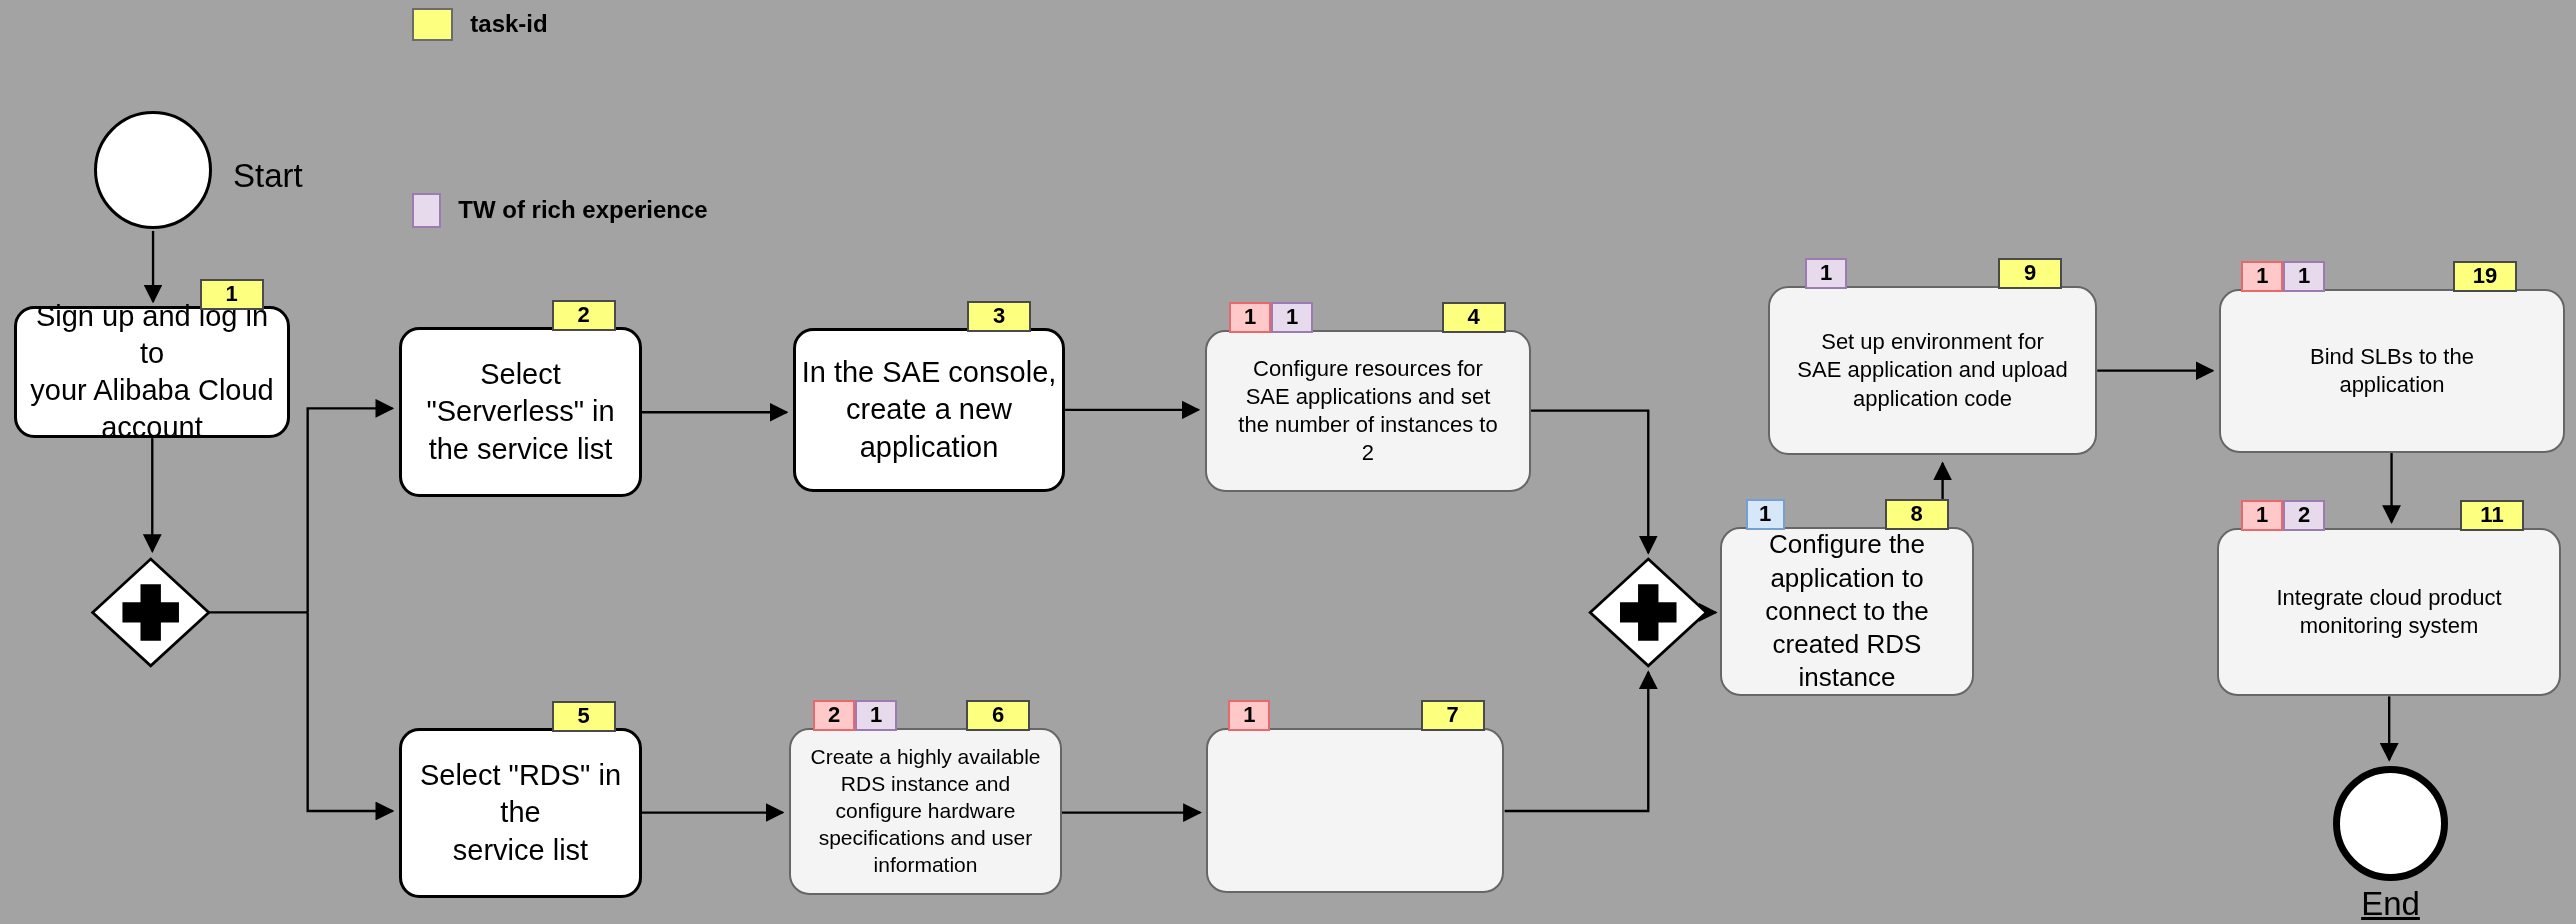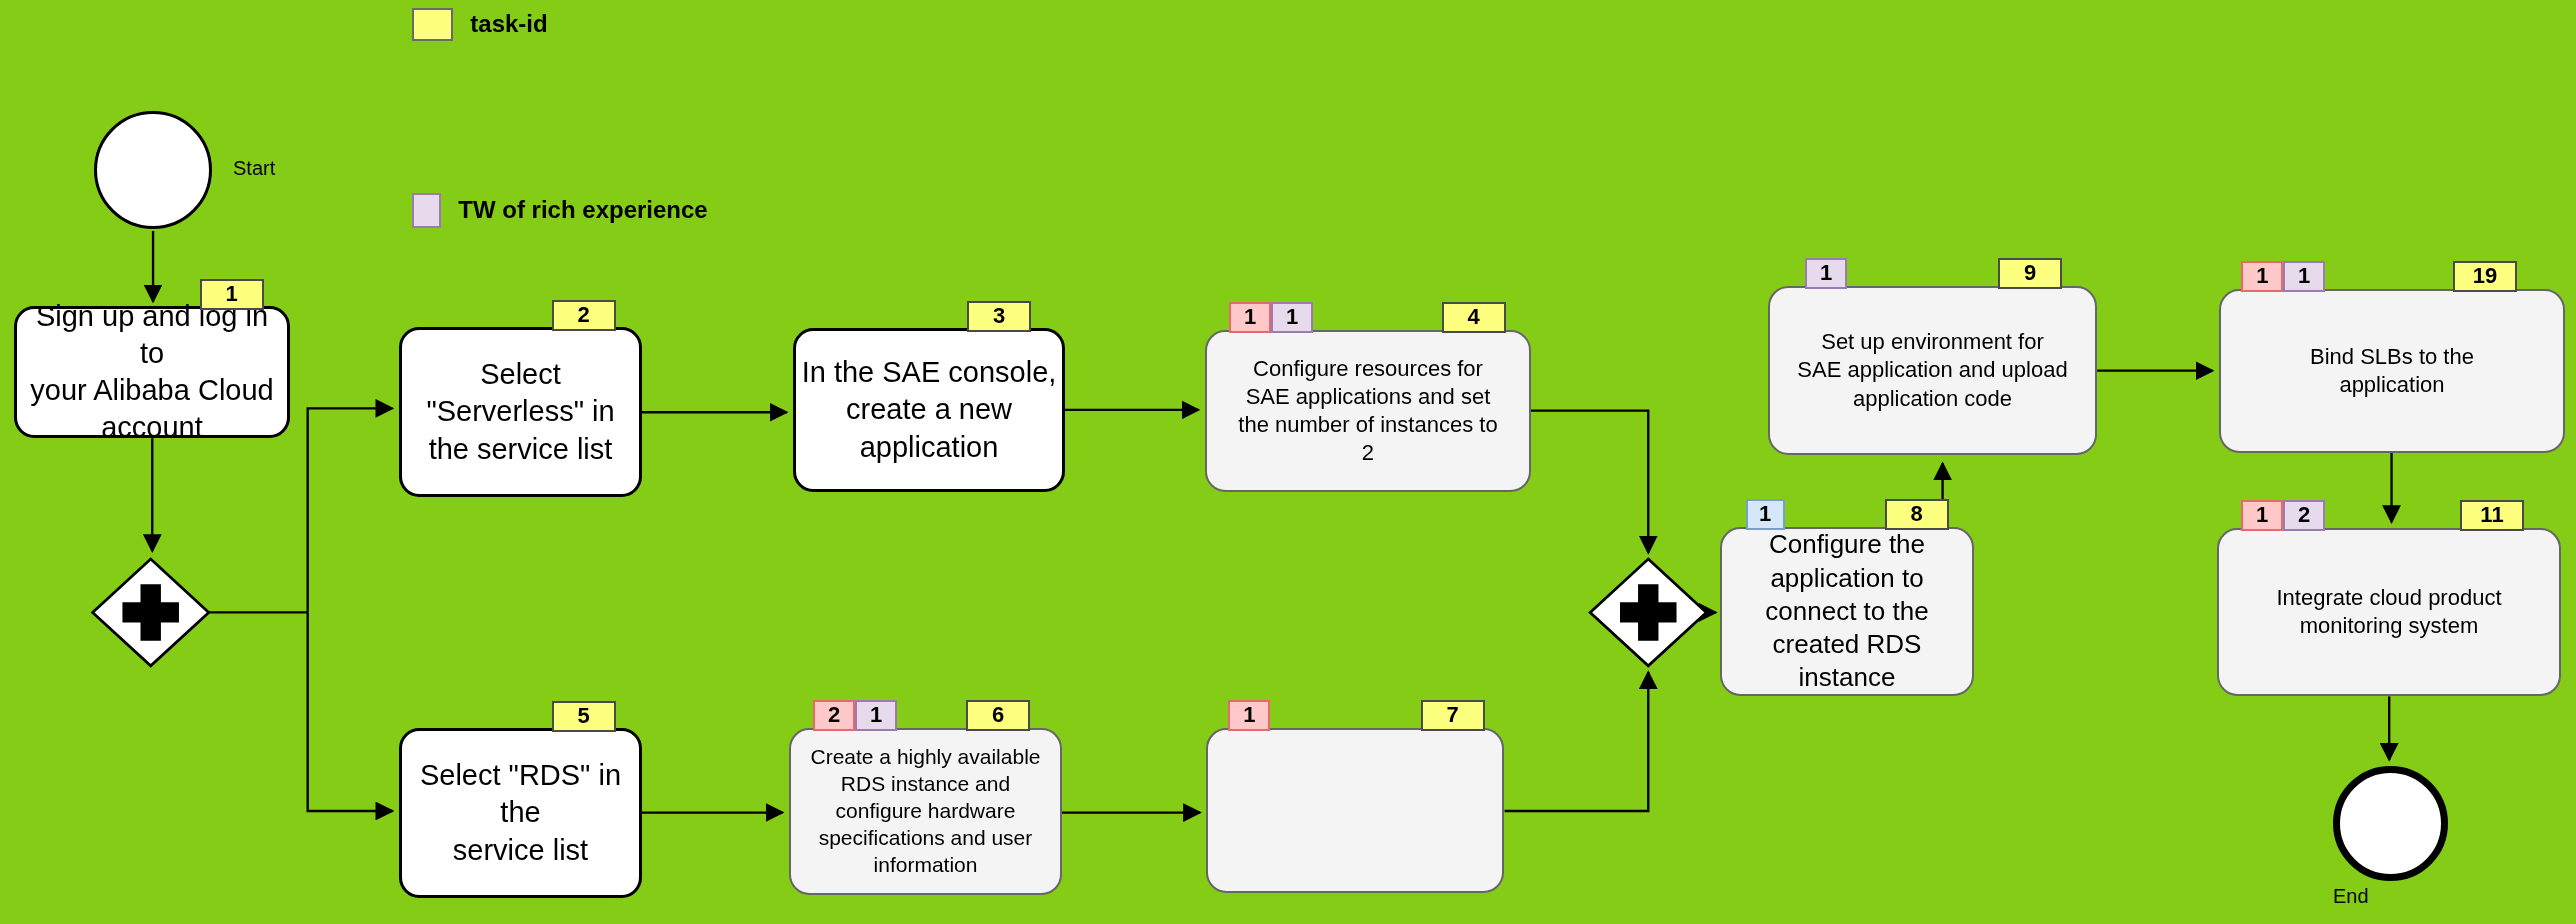--- a/index.html
+++ b/index.html
@@ -1,17 +1,17 @@
 <!DOCTYPE html>
 <html style="font-size:12.6px"><head>
 <meta charset="utf-8">
 <style>
   html,body { margin:0; padding:0; background:#ffffff; }
   body { font-family:"Liberation Sans","DejaVu Sans",sans-serif; color:#000; }
-  .canvas { position:relative; width:2576px; height:925px; background:#84cc16; overflow:hidden; }
+  .canvas { position:relative; width:2576px; height:925px; background:#a3a3a3; overflow:hidden; }
   .edges { position:absolute; left:0; top:0; width:2576px; height:925px; }
 
   
   .task { position:absolute; box-sizing:border-box; border-radius:20.4px;
           display:flex; align-items:center; justify-content:center; }
   .task.white { background:#ffffff; border:3.1px solid #000000; }
   .task.gray  { background:#f4f4f4; border:2.4px solid #666666; }
   .task-label { white-space:pre-line; text-align:center; line-height:1.28; padding:0 4.7px; }
   .fs29 { font-size:29px; } .fs28 { font-size:22px; } .fs27 { font-size:21px; } .fs25 { font-size:26px; }
 
@@ -21,23 +21,23 @@
          font-weight:700; font-size:22px; margin-bottom:-0.8px; }
   .tag.yellow { width:64px; right:23.5px; background:#fdff7f; border:2.4px solid #4a4a4a; }
   .tag.pink   { width:42px; left:22px;  background:#ffc9c9; border:2.4px solid #e8696b; }
   .tag.purple { width:42px; left:64px;  background:#e7daec; border:2.4px solid #9b7bb0; }
   .tag.blue   { width:39px; left:23.5px;  background:#d7e7fa; border:2.4px solid #759fd1; }
 
   
   .event { position:absolute; border-radius:50%; background:#fff; box-sizing:border-box; }
   .event-start { left:94px; top:111px; width:118px; height:118px; border:3.1px solid #000; }
   .event-end   { left:2333px; top:766px; width:115px; height:115px; border:7px solid #000; }
-  .event-label { position:absolute; font-size:20px; }
+  .event-label { position:absolute; font-size:33px; }
   .start-label { left:233px; top:157px; }
-  .end-label   { left:2333px; top:885px; width:115px; text-align:left; }
+  .end-label   { left:2333px; top:885px; width:115px; text-align:center;text-decoration:underline; }
 
   
   .legend-row { position:absolute; display:flex; align-items:center; gap:17.3px; height:36px; left:412px; }
   .swatch { display:block; box-sizing:border-box; flex:0 0 auto; }
   .sw-yellow { width:41px; height:33px; background:#fdff7f; border:2.4px solid #6b6b6b; }
   .sw-pink   { width:29px; height:35px; background:#ffc9c9; border:2.4px solid #e8696b; }
   .sw-blue   { width:29px; height:35px; background:#d7e7fa; border:2.4px solid #759fd1; }
   .sw-purple { width:29px; height:35px; background:#e7daec; border:2.4px solid #9b7bb0; }
   .legend-label { font-weight:700; font-size:24px; white-space:nowrap; }
 </style>

